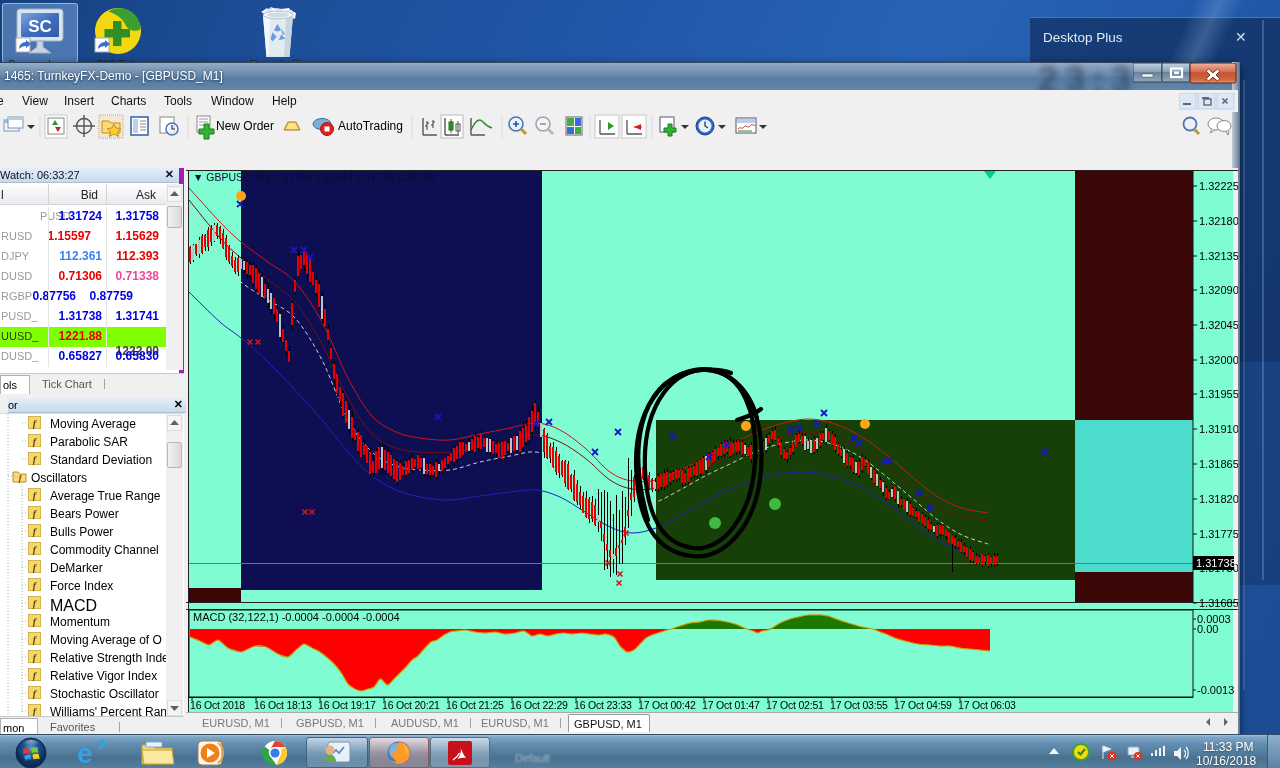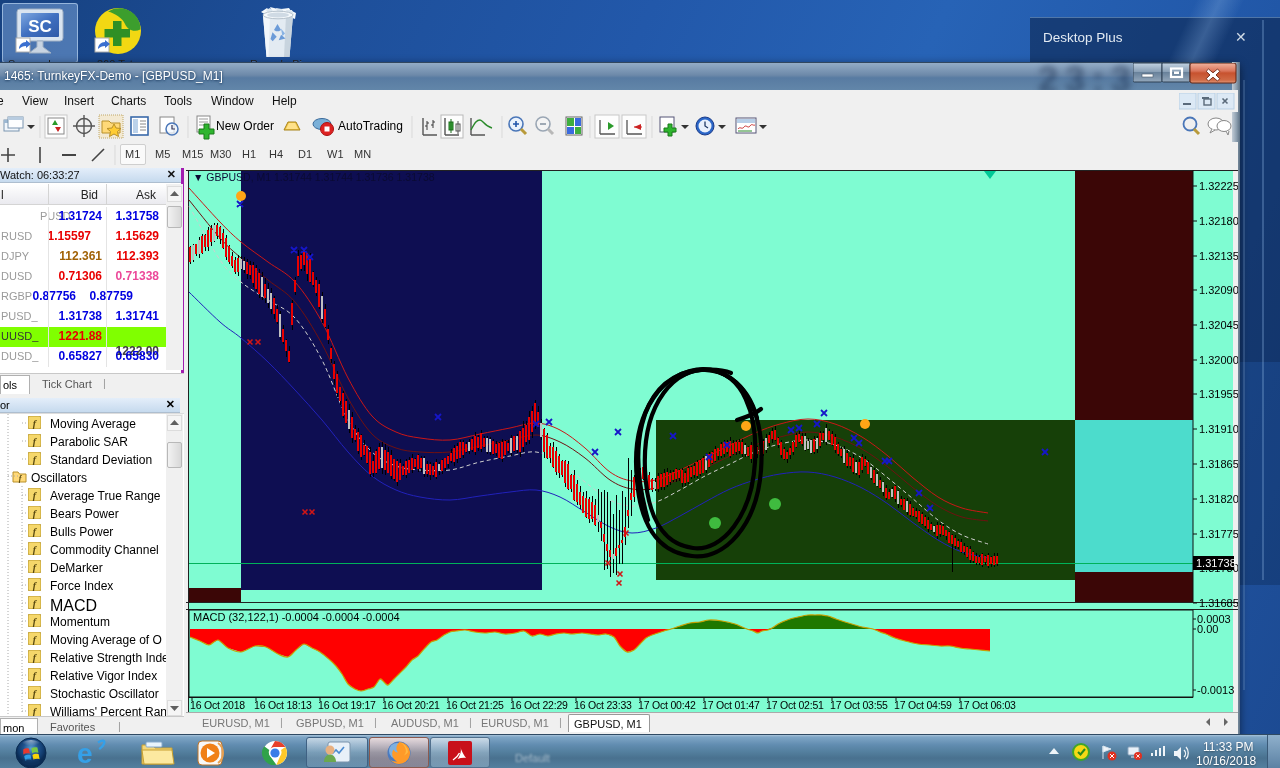--- a/index.html
+++ b/index.html
@@ -218,41 +218,22 @@
  <path d="M738 19h14" stroke="#2a8a2a"></path>
  <path d="M759 13l4 4 4-4z" fill="#333"></path>
 
  <circle cx="1190" cy="12" r="6.5" fill="none" stroke="#4a76b8" stroke-width="1.8"></circle>
  <path d="M1194 17l5 5" stroke="#b89a3a" stroke-width="3"></path>
  <ellipse cx="1216" cy="12" rx="8" ry="6" fill="#fff" stroke="#888"></ellipse>
  <path d="M1212 17l-2 4 5-3" fill="#fff" stroke="#888"></path>
  <ellipse cx="1224" cy="14" rx="7" ry="5.5" fill="#fff" stroke="#888"></ellipse>
  <path d="M1226 19l2 4 1-4" fill="#fff" stroke="#888"></path>
 </svg>
-<div class="tfbar">
-      <svg class="abs" style="left:0;top:0" width="120" height="26" viewBox="0 0 120 26">
-        <path d="M8 6v14M1 13h14" stroke="#444" stroke-width="1.6"></path>
-        <path d="M40 5v16" stroke="#444" stroke-width="1.6"></path>
-        <path d="M62 13h14" stroke="#444" stroke-width="2"></path>
-        <path d="M92 19l12-12" stroke="#444" stroke-width="1.6"></path>
-        <line x1="115" y1="3" x2="115" y2="23" stroke="#d9d9d9"></line>
-      </svg>
-      <span class="abs" style="left:120px;top:2px;width:26px;height:21px;background:#fafafa;border:1px solid #cfcfcf;border-radius:2px"></span>
-      <span class="abs" style="left:125px;top:6px">M1</span>
-      <span class="abs" style="left:155px;top:6px">M5</span>
-      <span class="abs" style="left:182px;top:6px">M15</span>
-      <span class="abs" style="left:210px;top:6px">M30</span>
-      <span class="abs" style="left:242px;top:6px">H1</span>
-      <span class="abs" style="left:269px;top:6px">H4</span>
-      <span class="abs" style="left:298px;top:6px">D1</span>
-      <span class="abs" style="left:327px;top:6px">W1</span>
-      <span class="abs" style="left:354px;top:6px">MN</span>
-    </div>
     <div class="client">
-      <div class="abs" style="left:0;top:0;width:184px;height:226px;background:#fff;border-right:3px solid #a21caf">
+      <div class="abs" style="left:0;top:0;width:184px;height:226px;background:#fff;border-right:5px solid #a21caf">
         <div class="phead">
           <span style="position:absolute;left:0;top:1px">Watch: 06:33:27</span>
           <span style="position:absolute;right:5px;top:0px;font-weight:bold;font-size:11px">✕</span>
         </div>
         <div class="abs" style="left:0;top:16px;width:166px;height:21px;background:linear-gradient(180deg,#ffffff,#eaeaef);border-bottom:1px solid #d4d4d4">
           <span style="position:absolute;left:1px;top:4px;font-size:12px;color:#222">l</span>
           <span style="position:absolute;right:68px;top:4px;font-size:12px;color:#222">Bid</span>
           <span style="position:absolute;right:10px;top:4px;font-size:12px;color:#222">Ask</span>
           <span style="position:absolute;left:48px;top:0;width:1px;height:21px;background:#d4d4d4"></span>
           <span style="position:absolute;left:106px;top:0;width:1px;height:21px;background:#d4d4d4"></span>
@@ -266,21 +247,21 @@
         </div>
         <div class="abs" style="left:0;top:59px;width:166px;height:20px;">
           <span class="sym" style="left:1px;top:3px;">RUSD</span>
           <span class="num" style="right:75px;top:2px;color:#e80000">1.15597</span>
           <span class="num" style="right:7px;top:2px;color:#e80000">1.15629</span>
           <span style="position:absolute;left:48px;top:0;width:1px;height:20px;background:#e4e4e4"></span>
           <span style="position:absolute;left:106px;top:0;width:1px;height:20px;background:#e4e4e4"></span>
         </div>
         <div class="abs" style="left:0;top:79px;width:166px;height:20px;">
           <span class="sym" style="left:1px;top:3px;">DJPY</span>
-          <span class="num" style="right:64px;top:2px;color:#a16207">112.361</span>
+          <span class="num" style="right:64px;top:2px;color:#3b82f6">112.361</span>
           <span class="num" style="right:7px;top:2px;color:#e80000">112.393</span>
           <span style="position:absolute;left:48px;top:0;width:1px;height:20px;background:#e4e4e4"></span>
           <span style="position:absolute;left:106px;top:0;width:1px;height:20px;background:#e4e4e4"></span>
         </div>
         <div class="abs" style="left:0;top:99px;width:166px;height:20px;">
           <span class="sym" style="left:1px;top:3px;">DUSD</span>
           <span class="num" style="right:64px;top:2px;color:#e80000">0.71306</span>
           <span class="num" style="right:7px;top:2px;color:#ec4899">0.71338</span>
           <span style="position:absolute;left:48px;top:0;width:1px;height:20px;background:#e4e4e4"></span>
           <span style="position:absolute;left:106px;top:0;width:1px;height:20px;background:#e4e4e4"></span>
@@ -322,21 +303,21 @@
         </div>
       </div>
       <div class="abs" style="left:0;top:205px;width:184px;height:21px;background:#f0f0f0;border-top:1px solid #c8c8c8">
         <div class="abs" style="left:0;top:1px;width:30px;height:19px;background:#fff;border:1px solid #b0b0b0;border-bottom:none">
           <span style="position:absolute;left:2px;top:3px;font-size:11px">ols</span>
         </div>
         <span class="abs" style="left:42px;top:4px;font-size:11px;color:#555">Tick Chart</span>
         <span class="abs" style="left:103px;top:3px;font-size:11px;color:#999">|</span>
       </div>
       <div class="abs" style="left:0;top:226px;width:184px;height:344px;background:#f0f0f0">
-        <div class="abs" style="left:0;top:4px;width:180px;height:15px;background:linear-gradient(180deg,#e4eefa,#c6daee);border-bottom:1px solid #aebecf;font-size:11px">
+        <div class="abs" style="left:8px;top:4px;width:180px;height:15px;background:linear-gradient(180deg,#e4eefa,#c6daee);border-bottom:1px solid #aebecf;font-size:11px">
           <span style="position:absolute;left:0;top:1px">or</span>
           <span style="position:absolute;right:5px;top:0;font-weight:bold">✕</span>
         </div>
         <div class="abs" style="left:0;top:19px;width:184px;height:303px;background:#fff;border-top:1px solid #ddd">
           <div class="abs" style="left:0;top:0px;width:166px;height:18px">
             <svg width="13" height="13" viewBox="0 0 13 13" style="position:absolute;left:28px;top:2px">
               <rect x="0" y="0" width="13" height="13" rx="2" fill="#f5d76a" stroke="#b8962a"></rect>
               <text x="6.5" y="10.5" font-size="10" font-style="italic" font-weight="bold" fill="#5a4a10" text-anchor="middle" font-family="Liberation Serif">f</text>
             </svg>
             <span style="position:absolute;left:50px;top:3px;font-size:12px;color:#000;white-space:nowrap">Moving Average</span>

